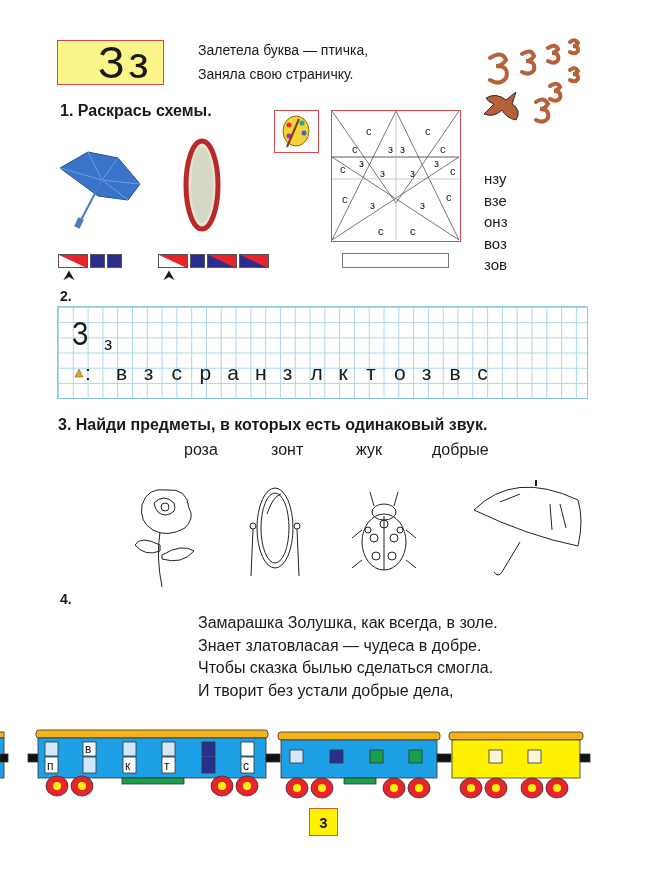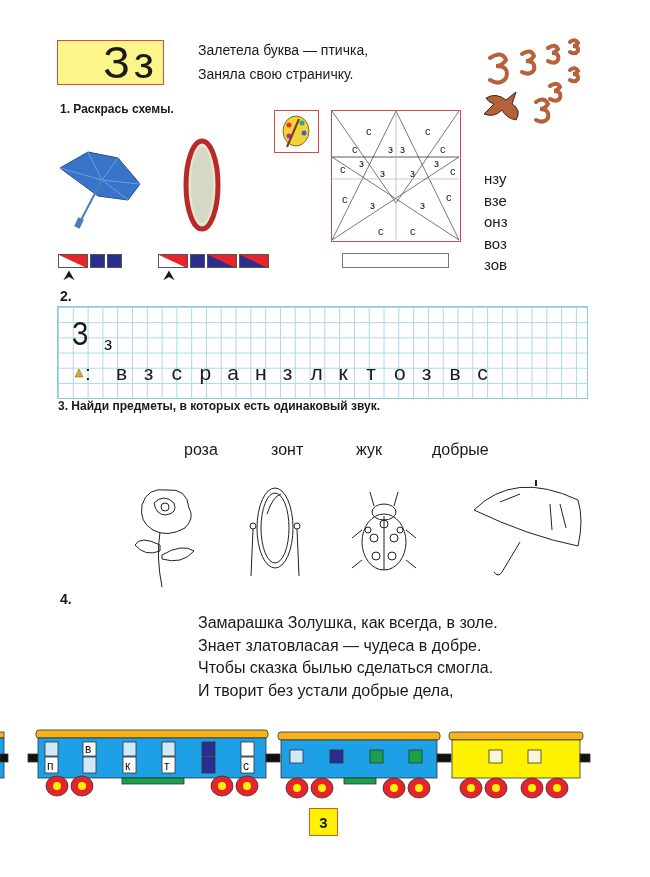--- a/index.html
+++ b/index.html
@@ -1,20 +1,20 @@
 <!DOCTYPE html>
 <html><head>
 <meta charset="utf-8">
 <style>
   html,body{margin:0;padding:0;background:#fff;}
   body{width:650px;height:877px;position:relative;overflow:hidden;font-family:"Liberation Sans",sans-serif;color:#1a1a1a;}
   .abs{position:absolute;}
-  .letter-box{left:57px;top:40px;width:107px;height:45px;background:#fbf58a;border:1.5px solid #d24a4a;box-sizing:border-box;display:flex;align-items:center;justify-content:center;font-size:44px;line-height:1;letter-spacing:4px;padding-left:40px;}
+  .letter-box{left:57px;top:40px;width:107px;height:45px;background:#fbf58a;border:1.5px solid #d24a4a;box-sizing:border-box;display:flex;align-items:center;font-size:44px;line-height:1;letter-spacing:4px;padding-left:40px;}
   .poem-top{left:198px;top:38px;font-size:14px;line-height:24px;}
-  .task-title{font-weight:bold;font-size:12px;}
+  .task-title{font-weight:bold;font-size:16px;}
   .palette-box{left:274px;top:110px;width:45px;height:43px;border:1.5px solid #d24a4a;box-sizing:border-box;}
   .star-box{left:331px;top:110px;width:130px;height:132px;border:1.5px solid #d24a4a;box-sizing:border-box;}
   .answer-box{left:342px;top:253px;width:107px;height:15px;border:1px solid #777;box-sizing:border-box;}
   .syl-list{left:484px;top:168px;font-size:15px;line-height:21.5px;}
   .scheme{display:flex;gap:2px;}
   .sq{width:15px;height:14px;box-sizing:border-box;border:1px solid #555;}
   .sq-blue{background:#2a2f8f;}
   .sq-wide{width:30px;}
   .grid{left:57px;top:306px;width:531px;height:93px;border:1px solid #8cc8e0;box-sizing:border-box;
     background-image:linear-gradient(#a9d8ea 1px,transparent 1px),linear-gradient(90deg,#a9d8ea 1px,transparent 1px);
@@ -162,21 +162,21 @@
   <span class="l">з</span>
   <span class="l">л</span>
   <span class="l">к</span>
   <span class="l">т</span>
   <span class="l">о</span>
   <span class="l">з</span>
   <span class="l">в</span>
   <span class="l">с</span>
 </div>
 
-<div class="abs task-title" style="left:58px;top:399px">3. Найди предметы, в которых есть одинаковый звук.</div>
+<div class="abs task-title" style="left:58px;top:416px">3. Найди предметы, в которых есть одинаковый звук.</div>
 <div class="abs words" style="left:184px">роза</div>
 <div class="abs words" style="left:271px">зонт</div>
 <div class="abs words" style="left:356px">жук</div>
 <div class="abs words" style="left:432px">добрые</div>
 
 <svg class="abs" style="left:132px;top:485px" width="70" height="105">
   <g fill="none" stroke="#222" stroke-width="1">
     <path d="M10 20 q5 -18 25 -15 q20 -2 22 18 q6 10 -4 20 q-18 10 -32 2 q-14 -8 -11 -25z"></path>
     <path d="M22 18 q10 -10 20 0 q4 10 -8 12 q-10 0 -12 -12z"></path>
     <circle cx="33" cy="22" r="4"></circle>

